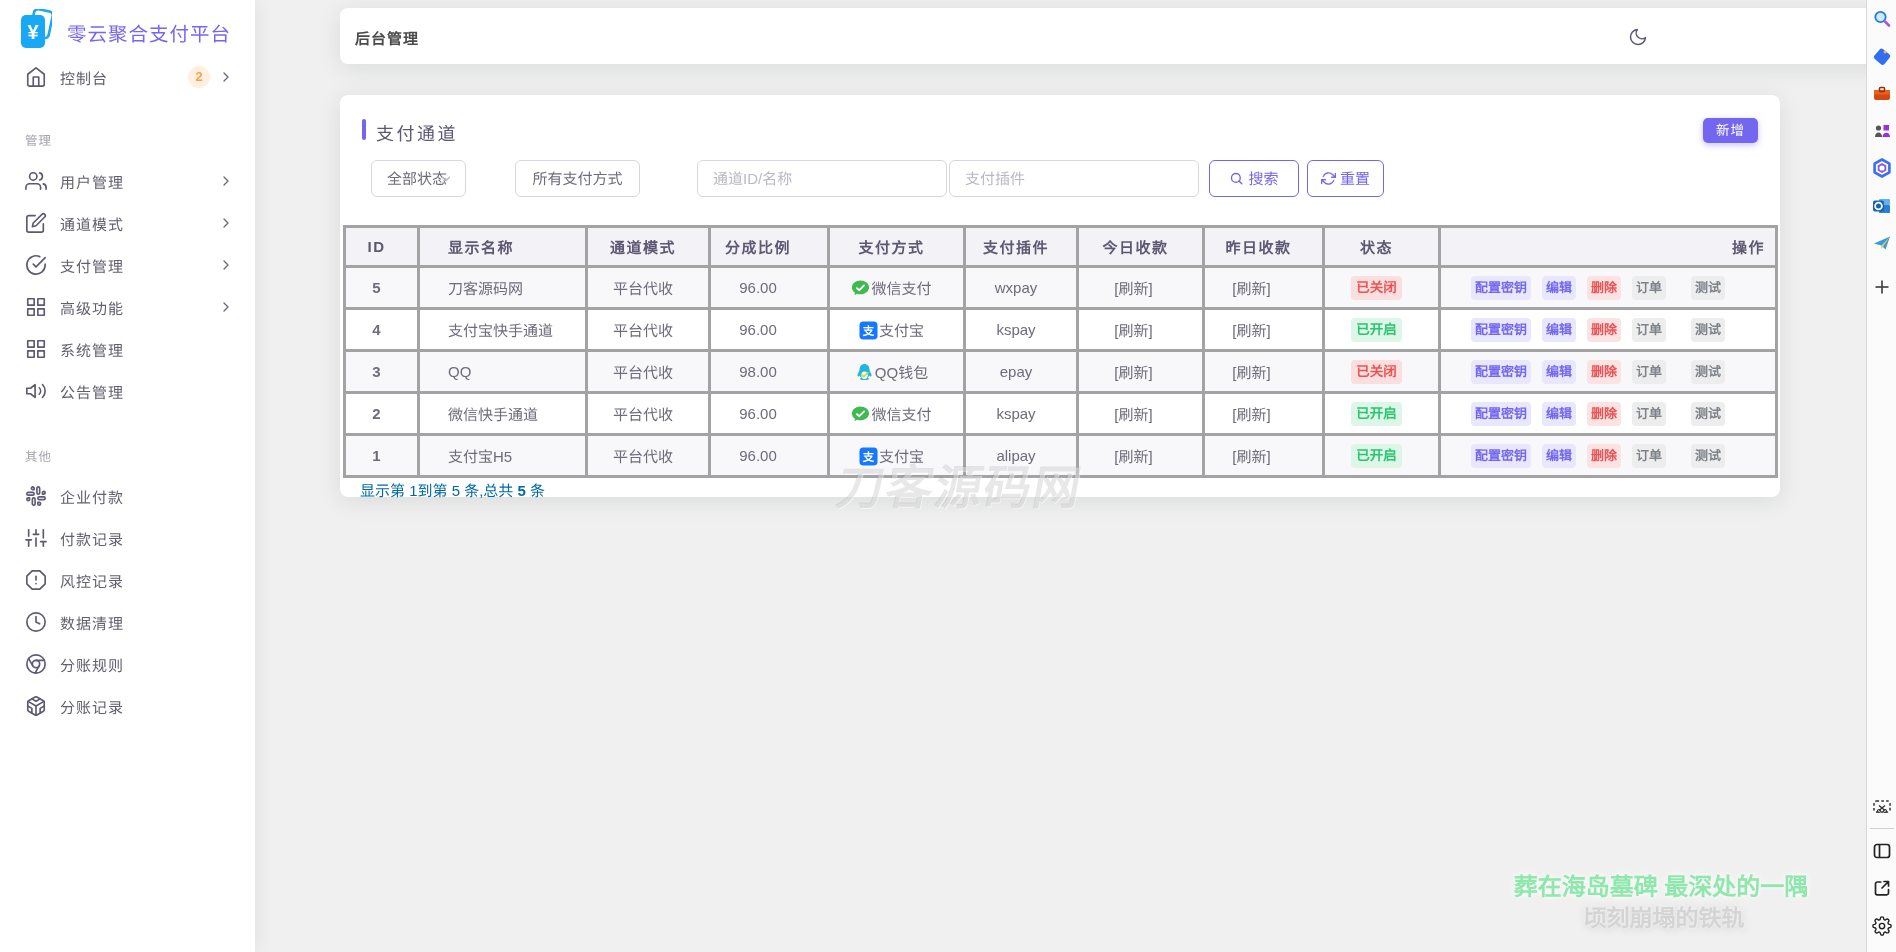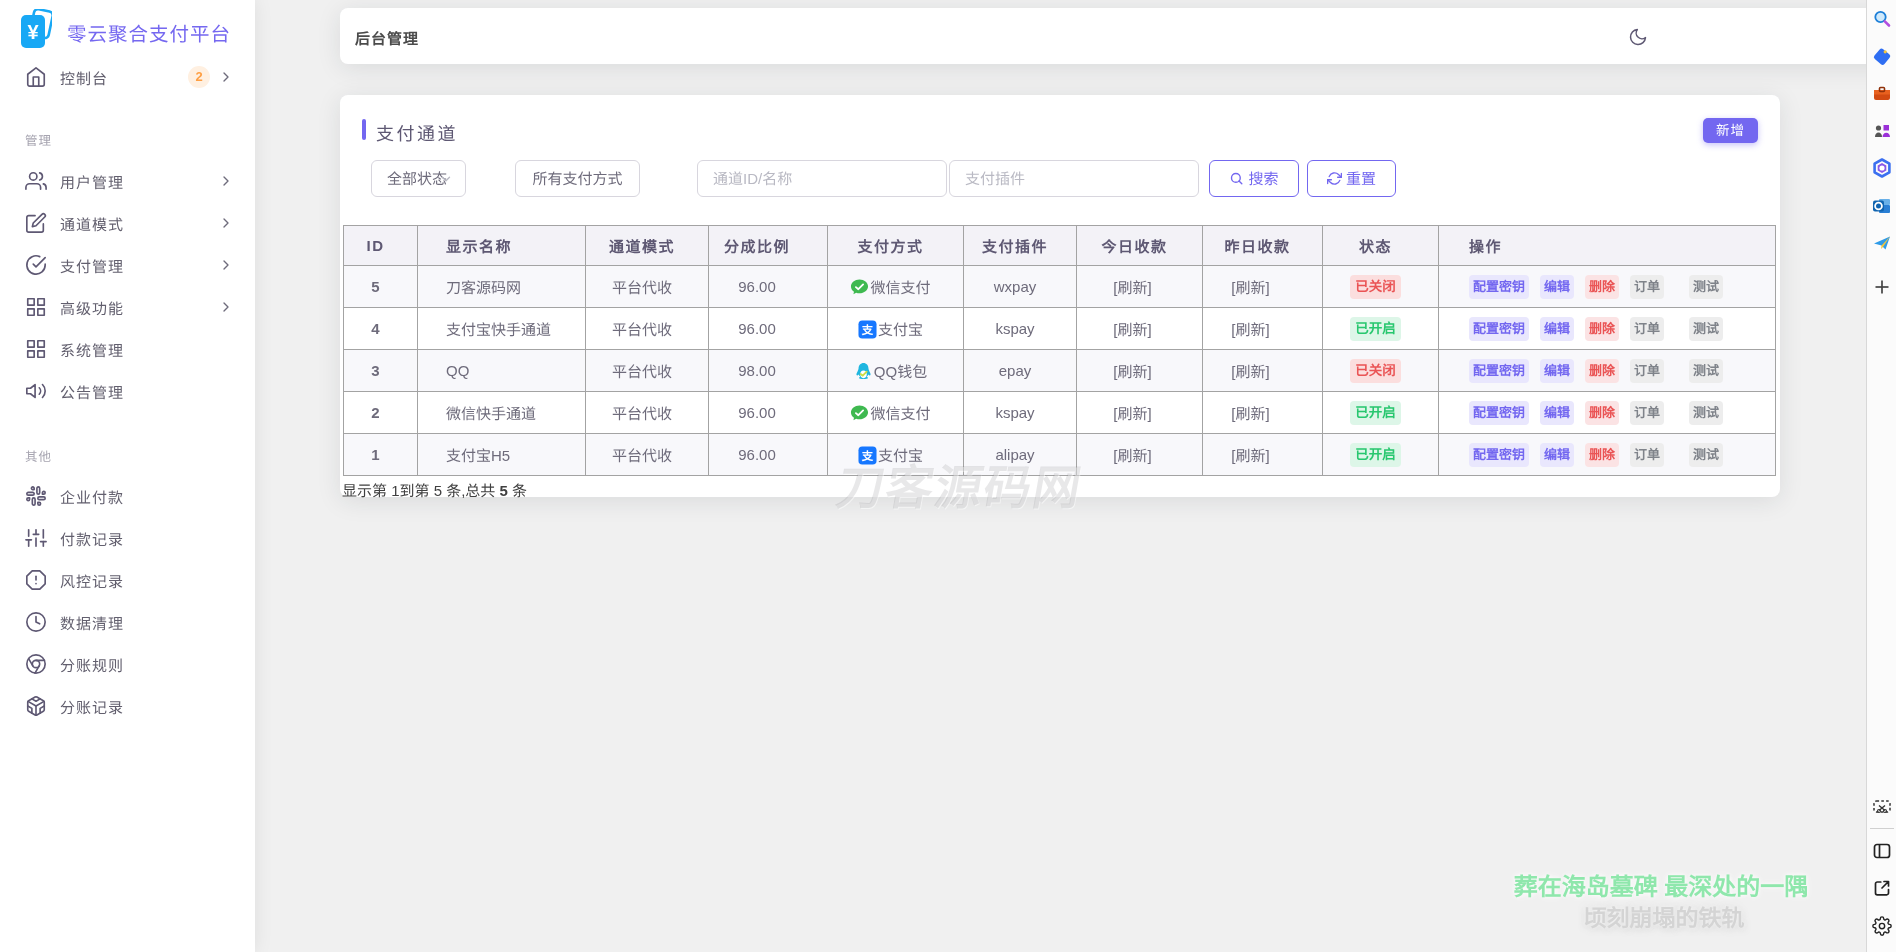--- a/index.html
+++ b/index.html
@@ -36,39 +36,39 @@
 .card { position:absolute; left:340px; top:95px; width:1440px; height:402px; background:#fff; border-radius:8px; box-shadow:0 4px 24px rgba(34,41,47,0.1); }
 .cbar { position:absolute; left:22px; top:24px; width:4px; height:21px; background:#7367f0; border-radius:2px; }
 .ctitle { position:absolute; left:36px; top:24px; font-size:18px; color:#5e5873; letter-spacing:2.5px; }
 .ffield { position:absolute; top:65px; height:37px; border:1px solid #d8d6de; border-radius:6px; background:#fff; font-size:15px; color:#6e6b7b; }
 .fph { color:#b9b9c3; }
 .btn-outline { position:absolute; top:65px; height:37px; border:1px solid #7367f0; border-radius:6px; color:#7367f0; font-size:15px; background:#fff; }
 .btn-add { position:absolute; left:1363px; top:23px; width:55px; height:25px; background:#7367f0; border-radius:5px; color:#fff; font-size:13.5px; text-align:center; line-height:25px; letter-spacing:1px; box-shadow:0 2px 6px rgba(115,103,240,0.4); }
 
 
 table.grid { position:absolute; left:3px; top:130px; border-collapse:collapse; table-layout:fixed; width:1433px; font-size:15px; color:#6e6b7b; }
-table.grid th, table.grid td { border:1px solid #a3a3a3; text-align:center; padding:0 10px 0 0; overflow:hidden; white-space:nowrap; }
+table.grid th, table.grid td { border:3px solid #a3a3a3; text-align:center; padding:0 10px 0 0; overflow:hidden; white-space:nowrap; }
 table.grid th { height:40px; background:#f3f2f7; color:#5e5873; font-weight:700; letter-spacing:1.5px; }
 table.grid td { height:42px; }
 table.grid td:nth-child(4), table.grid th:nth-child(4) { padding-right:22px; }
 table.grid td:nth-child(8) { padding-right:24px; }
 table.grid td:nth-child(7) { padding-right:14px; }
 table.grid tr.odd td { background:#f8f8fb; }
 table.grid td.name { text-align:left; padding-left:28px; }
 .badge-st { display:inline-block; height:24px; line-height:24px; border-radius:4px; font-size:13.5px; font-weight:700; padding:0 5px; }
 .st-off { background:#fbdede; color:#ea5455; }
 .st-on { background:#ddf6e8; color:#28c76f; }
 .ab { display:inline-block; height:24px; line-height:24px; border-radius:4px; font-size:13px; font-weight:700; padding:0 4px; vertical-align:middle; }
 .ab-p { background:#e9e7fd; color:#7367f0; }
 .ab-r { background:#fbe3e4; color:#ea5455; }
 .ab-g { background:#ededed; color:#7f838a; }
 .payic { display:inline-block; width:19px; height:19px; vertical-align:-4px; margin-right:1px; }
 table.grid td.acts { text-align:left; padding-left:30px; }
 table.grid td.acts .ab { margin-right:11px; }
-.tfoot { position:absolute; left:2px; top:384px; font-size:15px; color:#404040; }
+.tfoot { position:absolute; left:20px; top:384px; font-size:15px; color:#0369a1; }
 
 
 .wmark { position:absolute; left:838px; top:449px; font-size:47px; font-weight:700; color:rgba(115,115,120,0.16); transform:skewX(-10deg); letter-spacing:2px; white-space:nowrap; z-index:9; text-shadow:1px 1px 0 rgba(255,255,255,0.5); }
 .lyr1 { position:absolute; left:1511px; top:867px; width:300px; text-align:center; font-size:24px; font-weight:700; color:#8fe7ac; white-space:nowrap; text-shadow:0 0 4px rgba(255,255,255,0.9), 0 0 8px rgba(255,255,255,0.7); z-index:9; }
 .lyr2 { position:absolute; left:1514px; top:899px; width:300px; text-align:center; font-size:23px; font-weight:700; color:#d4d4d4; white-space:nowrap; text-shadow:0 0 4px rgba(255,255,255,0.95), 0 1px 6px rgba(160,160,160,0.5); z-index:9; }
 
 
 .edgebar { position:absolute; right:0; top:0; width:30px; height:952px; background:#fbfbfb; border-left:1px solid #d8d8d8; z-index:10; }
 .eic { position:absolute; left:5px; width:20px; height:20px; }
 </style>
@@ -246,21 +246,21 @@
   <div class="ffield" style="left:31px; width:95px; line-height:35px; padding-left:15px;">全部状态<svg style="position:absolute; right:12px; top:11px; width:14px; height:14px; color:#b9b9c3;" viewBox="0 0 24 24" fill="none" stroke="currentColor" stroke-width="2.4" stroke-linecap="round" stroke-linejoin="round">
         <polyline points="6 9 12 15 18 9"></polyline>
       </svg></div>
   <div class="ffield" style="left:175px; width:125px; line-height:35px; text-align:center;">所有支付方式</div>
   <div class="ffield fph" style="left:357px; width:250px; line-height:35px; padding-left:15px;">通道ID/名称</div>
   <div class="ffield fph" style="left:609px; width:250px; line-height:35px; padding-left:15px;">支付插件</div>
   <div class="btn-outline" style="left:869px; width:90px; line-height:35px; text-align:center;"><svg style="width:15px;height:15px;vertical-align:-2px;margin-right:4px;" viewBox="0 0 24 24" fill="none" stroke="currentColor" stroke-width="2.2" stroke-linecap="round">
         <circle cx="11" cy="11" r="7"></circle>
         <line x1="20.5" y1="20.5" x2="16" y2="16"></line>
       </svg>搜索</div>
-  <div class="btn-outline" style="left:967px; width:89px; line-height:35px; text-align:center;"><svg style="width:15px;height:15px;vertical-align:-2px;margin-right:4px;" viewBox="0 0 24 24" fill="none" stroke="currentColor" stroke-width="2.2" stroke-linecap="round" stroke-linejoin="round">
+  <div class="btn-outline" style="left:967px; width:77px; line-height:35px; text-align:center;"><svg style="width:15px;height:15px;vertical-align:-2px;margin-right:4px;" viewBox="0 0 24 24" fill="none" stroke="currentColor" stroke-width="2.2" stroke-linecap="round" stroke-linejoin="round">
         <polyline points="23 4 23 10 17 10"></polyline>
         <polyline points="1 20 1 14 7 14"></polyline>
         <path d="M3.51 9a9 9 0 0 1 14.85-3.36L23 10M1 14l4.64 4.36A9 9 0 0 0 20.49 15"></path>
       </svg>重置</div>
 
   <table class="grid">
     <colgroup>
         <col style="width:74px">
         <col style="width:168px">
         <col style="width:123px">
@@ -276,21 +276,21 @@
         <tr>
           <th>ID</th>
           <th style="text-align:left;padding-left:28px;">显示名称</th>
           <th>通道模式</th>
           <th>分成比例</th>
           <th>支付方式</th>
           <th>支付插件</th>
           <th>今日收款</th>
           <th>昨日收款</th>
           <th>状态</th>
-          <th style="text-align:left;padding-left:30px;">操作</th>
+          <th style="text-align:right;padding-left:30px;">操作</th>
         </tr>
     <tr class="odd">
           <td><b>5</b></td>
           <td class="name">刀客源码网</td>
           <td>平台代收</td>
           <td>96.00</td>
           <td><svg class="payic" viewBox="0 0 20 20">
               <path fill="#3fb950" d="M10 1.5c-5 0-9 3.3-9 7.4 0 2.3 1.2 4.3 3.2 5.6L3.6 17l2.9-1.5c1.1.4 2.3.6 3.5.6 5 0 9-3.3 9-7.4s-4-7.2-9-7.2z"></path>
               <polyline points="6.2 9.6 8.8 11.8 13.8 6.8" fill="none" stroke="#fff" stroke-width="1.9" stroke-linecap="round" stroke-linejoin="round"></polyline>
             </svg>微信支付</td>

